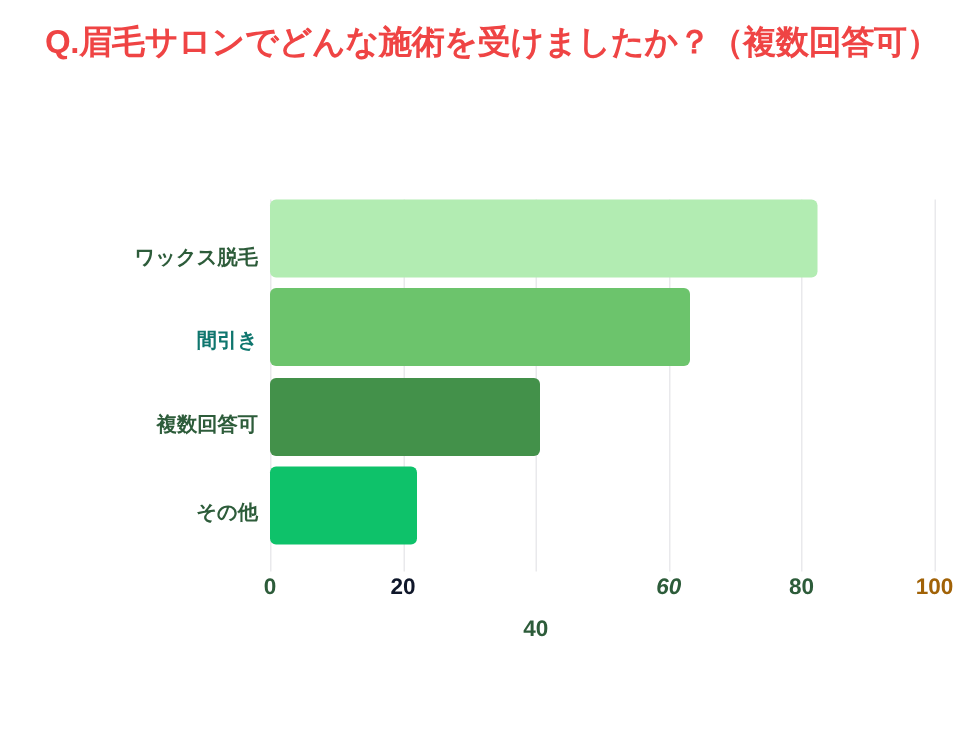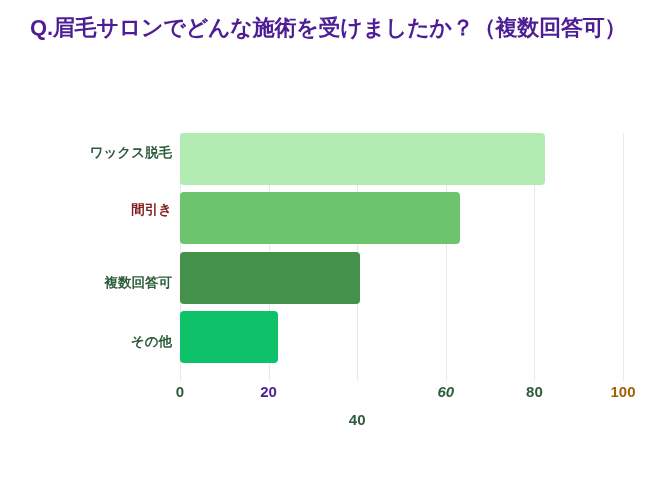--- a/index.html
+++ b/index.html
@@ -101,27 +101,27 @@
     transform: translateX(-50%);
     font-size: 15px;
     font-weight: bold;
     color: #2d5c3a;
     white-space: nowrap;
   }
 </style>
 </head>
 <body style="background: rgb(255, 255, 255);">
 
-<div id="chart-title" style="color: #4c1d95;">Q.眉毛サロンでどんな施術を受けましたか？（複数回答可）</div>
+<div id="chart-title" style="color: #ef4444;">Q.眉毛サロンでどんな施術を受けましたか？（複数回答可）</div>
 
 <div id="chart-area">
 
   <div id="ylabels">
-    <div class="ylabel" style="top: 11px; color: rgb(45, 92, 58);">ワックス脱毛</div>
-    <div class="ylabel" style="top: 68px; color: #7f1d1d;">間引き</div>
+    <div class="ylabel" style="top: 30px; color: rgb(45, 92, 58);">ワックス脱毛</div>
+    <div class="ylabel" style="top: 85px; color: #0f766e;">間引き</div>
     <div class="ylabel" style="top: 141px; color: rgb(45, 92, 58);">複数回答可</div>
     <div class="ylabel" style="top: 200px; color: rgb(45, 92, 58);">その他</div>
   </div>
 
   <div id="plot">
     <div class="gridline" style="left: 0px; background: rgb(233, 233, 236);"></div>
     <div class="gridline" style="left: 88.6px; background: rgb(233, 233, 236);"></div>
     <div class="gridline" style="left: 177.2px; background: rgb(233, 233, 236);"></div>
     <div class="gridline" style="left: 265.8px; background: rgb(233, 233, 236);"></div>
     <div class="gridline" style="left: 354.4px; background: rgb(233, 233, 236);"></div>
@@ -136,20 +136,20 @@
     <div class="bar-row" style="top:119px;">
       <div class="bar" style="width: 179.858px; background: rgb(67, 145, 74);"></div>
     </div>
     <div class="bar-row" style="top:178px;">
       <div class="bar" style="width: 97.903px; background: rgb(14, 194, 106);"></div>
     </div>
   </div>
 
   <div id="xaxis">
     <div class="xtick" style="left: 0px; color: rgb(45, 92, 58);">0</div>
-    <div class="xtick" style="left: 88.6px; color: #4c1d95;">20</div>
+    <div class="xtick" style="left: 88.6px; color: #0f172a;">20</div>
     <div class="xtick" style="left: 177.2px; color: rgb(45, 92, 58); margin-top: 28px;">40</div>
     <div class="xtick" style="left: 265.8px; color: rgb(45, 92, 58); font-style: italic;">60</div>
     <div class="xtick" style="left: 354.4px; color: rgb(45, 92, 58); text-align: center;">80</div>
     <div class="xtick" style="left: 443px; color: #a16207;">100</div>
   </div>
 
 </div>
 
 </body></html>

